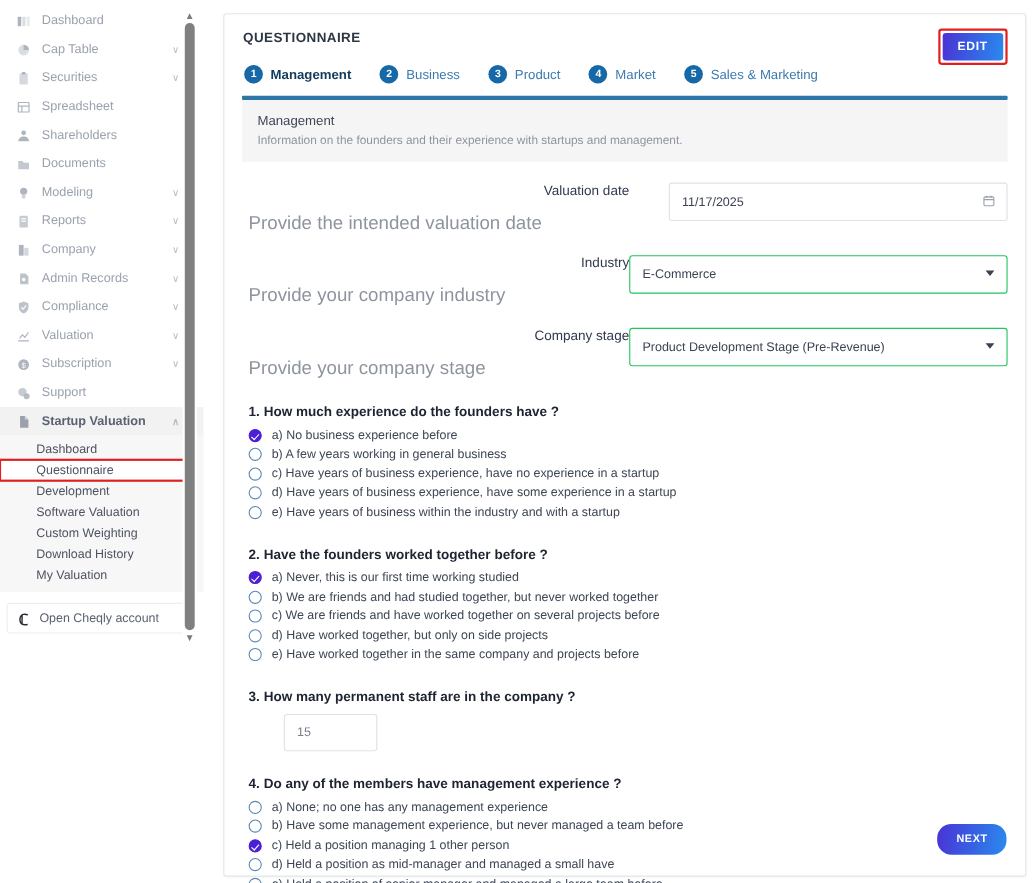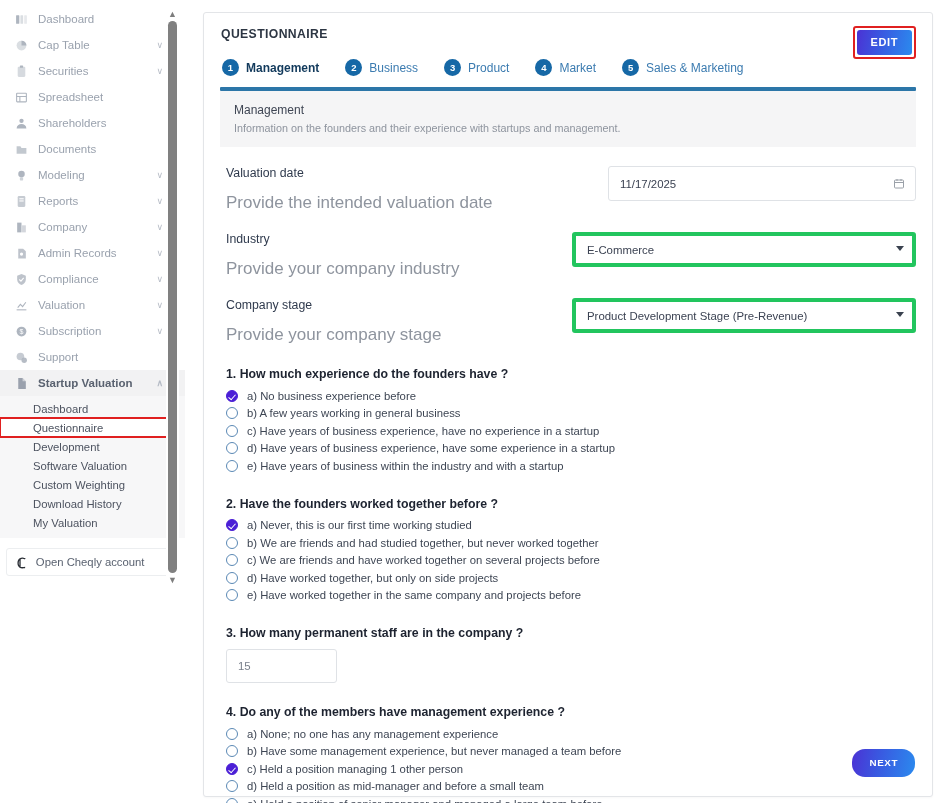--- a/index.html
+++ b/index.html
@@ -102,30 +102,30 @@
   .tab-underline { margin-top: 11px; height: 4px; background:#2c76a8; border-radius:1px; }
 
   .info-box {
     background:#f5f5f6; padding: 12px 14px 13px 14px;
   }
   .info-title { font-size: 12px; color:#3f4654; margin-bottom: 5px; }
   .info-sub { font-size: 10.8px; color:#8e949e; }
 
   .field-row { display:flex; align-items:flex-start; margin-top: 19px; }
   .field-label-col { width: 352px; padding-left: 6px; }
-  .field-label { font-size: 12.3px; color:#2f3a4d; }
+  .field-label { font-size: 12.3px; color:#2f3a4d;text-align:right; }
   .field-hint { font-size: 17px; color:#8e949e; margin-top: 13px; }
   .control { width: 344px; position: relative; }
   .input-box {
     height: 35px; border:1px solid #dfe2e6; border-radius:3px;
     background:#fff; display:flex; align-items:center;
     padding: 0 11px; font-size: 11.4px; color:#3b4252; cursor:text;margin-left:36px;
   }
   .select-box {
-    height: 35px; border:4px solid #22c55e; border-radius:3px;
+    height: 35px; border:1px solid #22c55e; border-radius:3px;
     background:#fff; display:flex; align-items:center;
     padding: 0 11px; font-size: 11.4px; color:#3b4252; cursor:pointer;
   }
   .cal-ico { position:absolute; right: 11px; top: 10px; color:#9aa0a8; }
   .caret { position:absolute; right: 12px; top: 14px; width:0;height:0;
     border-left:4px solid transparent;border-right:4px solid transparent;border-top:5px solid #3a424f; }
 
   .q-block { margin-top: 22px; padding-left: 6px; }
   .q-title { font-size: 12.3px; font-weight:bold; color:#1d2330; margin-bottom: 6px; }
   .opt { display:flex; align-items:center; height: 17.5px; cursor:pointer; }
@@ -135,24 +135,24 @@
     position: relative;
   }
   .radio.sel { background:#4b1fd6; border-color:#4b1fd6; }
   .radio.sel::after {
     content:""; position:absolute; left: 3px; top: 2.2px;
     width: 3.4px; height: 6px; border: solid #fff;
     border-width: 0 1.4px 1.4px 0; transform: rotate(42deg);
   }
   .opt-label { font-size: 11.3px; color:#3e4654; }
   .num-input {
-    margin-top: 9px; width: 111px; height: 34px;
+    margin-top: 9px; width: 85px; height: 34px;
     border:1px solid #dfe2e6; border-radius:3px; background:#fff;
     display:flex; align-items:center; padding:0 11px;
-    font-size: 11.4px; color:#7a818c; cursor:text;
+    font-size: 11.4px; color:#7a818c; cursor:text;margin-left:32px;
   }
   .next-wrap { position:absolute; right: 17px; bottom: 19px; }
   .btn-next {
     background: linear-gradient(100deg, #4b32d4 0%, #3a57e0 40%, #2b8aee 100%);
     color:#fff; font-size:9.8px; font-weight:bold; letter-spacing:.6px;
     border:none; border-radius: 13px; cursor:pointer;
     padding: 9px 17px; line-height:1;
   }
 </style>
 </head>
@@ -481,21 +481,21 @@
             <div class="opt">
               <span class="radio"></span>
               <span class="opt-label">b) Have some management experience, but never managed a team before</span>
             </div>
             <div class="opt">
               <span class="radio sel"></span>
               <span class="opt-label">c) Held a position managing 1 other person</span>
             </div>
             <div class="opt">
               <span class="radio"></span>
-              <span class="opt-label">d) Held a position as mid-manager and before a small team</span>
+              <span class="opt-label">d) Held a position as mid-manager and managed a small have</span>
             </div>
             <div class="opt">
               <span class="radio"></span>
               <span class="opt-label">e) Held a position of senior manager and managed a large team before</span>
             </div>
           </div>
         </div>
 
       <div class="next-wrap">
         <button class="btn-next">NEXT</button>

